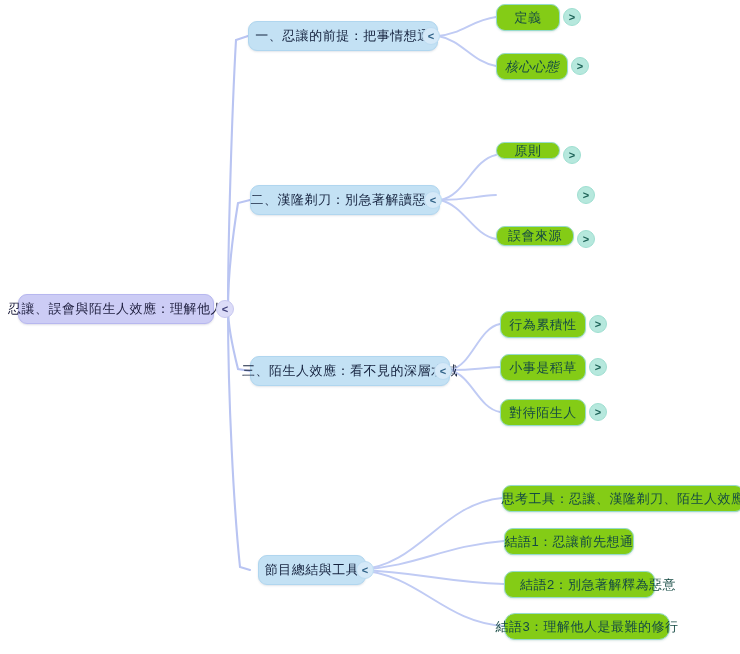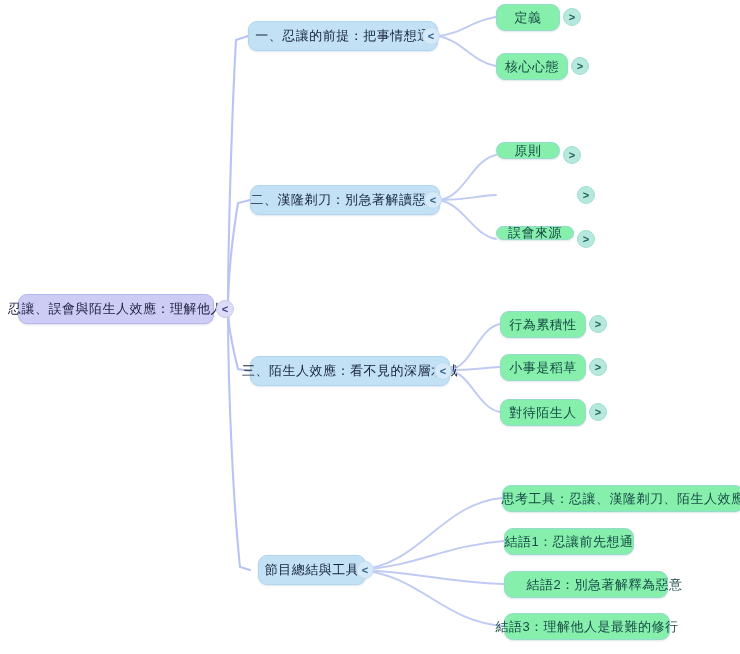--- a/index.html
+++ b/index.html
@@ -42,21 +42,21 @@
     box-shadow: 0 1px 2px rgba(60,60,120,0.18);
   }
   .node-branch {
     background: #c3e1f4;
     color: #14213d;
     font-size: 13px;
     border: 1px solid #b0d6ef;
     box-shadow: 0 1px 2px rgba(60,90,120,0.16);
   }
   .node-leaf {
-    background: #86efac;
+    background: #84cc16;
     color: #154a43;
     font-size: 13px;
     border: 1px solid #96dbcb;
     box-shadow: 0 1px 2px rgba(40,110,100,0.16);
   }
   .handle {
     position: absolute;
     width: 18px;
     height: 18px;
     border-radius: 50%;
@@ -135,21 +135,21 @@
     <span>&lt;</span>
   </div>
 
   <div class="node node-leaf" style="left:496px; top:4px; width:64px; height:27px;">
     <span>定義</span>
   </div>
   <div class="handle handle-mint" style="left:563px; top:8px;">
     <span>&gt;</span>
   </div>
 
-  <div class="node node-leaf" style="left:496px; top:53px; width:72px; height:27px;">
+  <div class="node node-leaf" style="left:496px; top:53px; width:72px; height:27px;font-style:italic;">
     <span>核心心態</span>
   </div>
   <div class="handle handle-mint" style="left:571px; top:57px;">
     <span>&gt;</span>
   </div>
 
   <div class="node node-branch" style="left:250px; top:185px; width:190px; height:30px;">
     <span>二、漢隆剃刀：別急著解讀惡意</span>
   </div>
   <div class="handle handle-blue" style="left:424px; top:191px;">
@@ -160,21 +160,21 @@
     <span>原則</span>
   </div>
   <div class="handle handle-mint" style="left:563px; top:146px;">
     <span>&gt;</span>
   </div>
 
   <div class="handle handle-mint" style="left:577px; top:186px;">
     <span>&gt;</span>
   </div>
 
-  <div class="node node-leaf" style="left:496px; top:226px; width:78px; height:14px;text-align:right;">
+  <div class="node node-leaf" style="left:496px; top:226px; width:78px; height:20px;text-align:right;">
     <span>誤會來源</span>
   </div>
   <div class="handle handle-mint" style="left:577px; top:230px;">
     <span>&gt;</span>
   </div>
 
   <div class="node node-branch" style="left:250px; top:356px; width:200px; height:30px;">
     <span>三、陌生人效應：看不見的深層水域</span>
   </div>
   <div class="handle handle-blue" style="left:434px; top:362px;">
@@ -210,21 +210,21 @@
   </div>
 
   <div class="node node-leaf" style="left:502px; top:485px; width:242px; height:27px;">
     <span>思考工具：忍讓、漢隆剃刀、陌生人效應</span>
   </div>
 
   <div class="node node-leaf" style="left:504px; top:528px; width:130px; height:27px;">
     <span>結語1：忍讓前先想通</span>
   </div>
 
-  <div class="node node-leaf" style="left:504px; top:571px; width:164px; height:27px;padding-left:37px;">
+  <div class="node node-leaf" style="left:504px; top:571px; width:151px; height:27px;padding-left:37px;">
     <span>結語2：別急著解釋為惡意</span>
   </div>
 
-  <div class="node node-leaf" style="left:504px; top:613px; width:166px; height:27px;">
+  <div class="node node-leaf" style="left:504px; top:613px; width:166px; height:27px;border-radius:11px;">
     <span>結語3：理解他人是最難的修行</span>
   </div>
 
 </div>
 
 </body></html>

